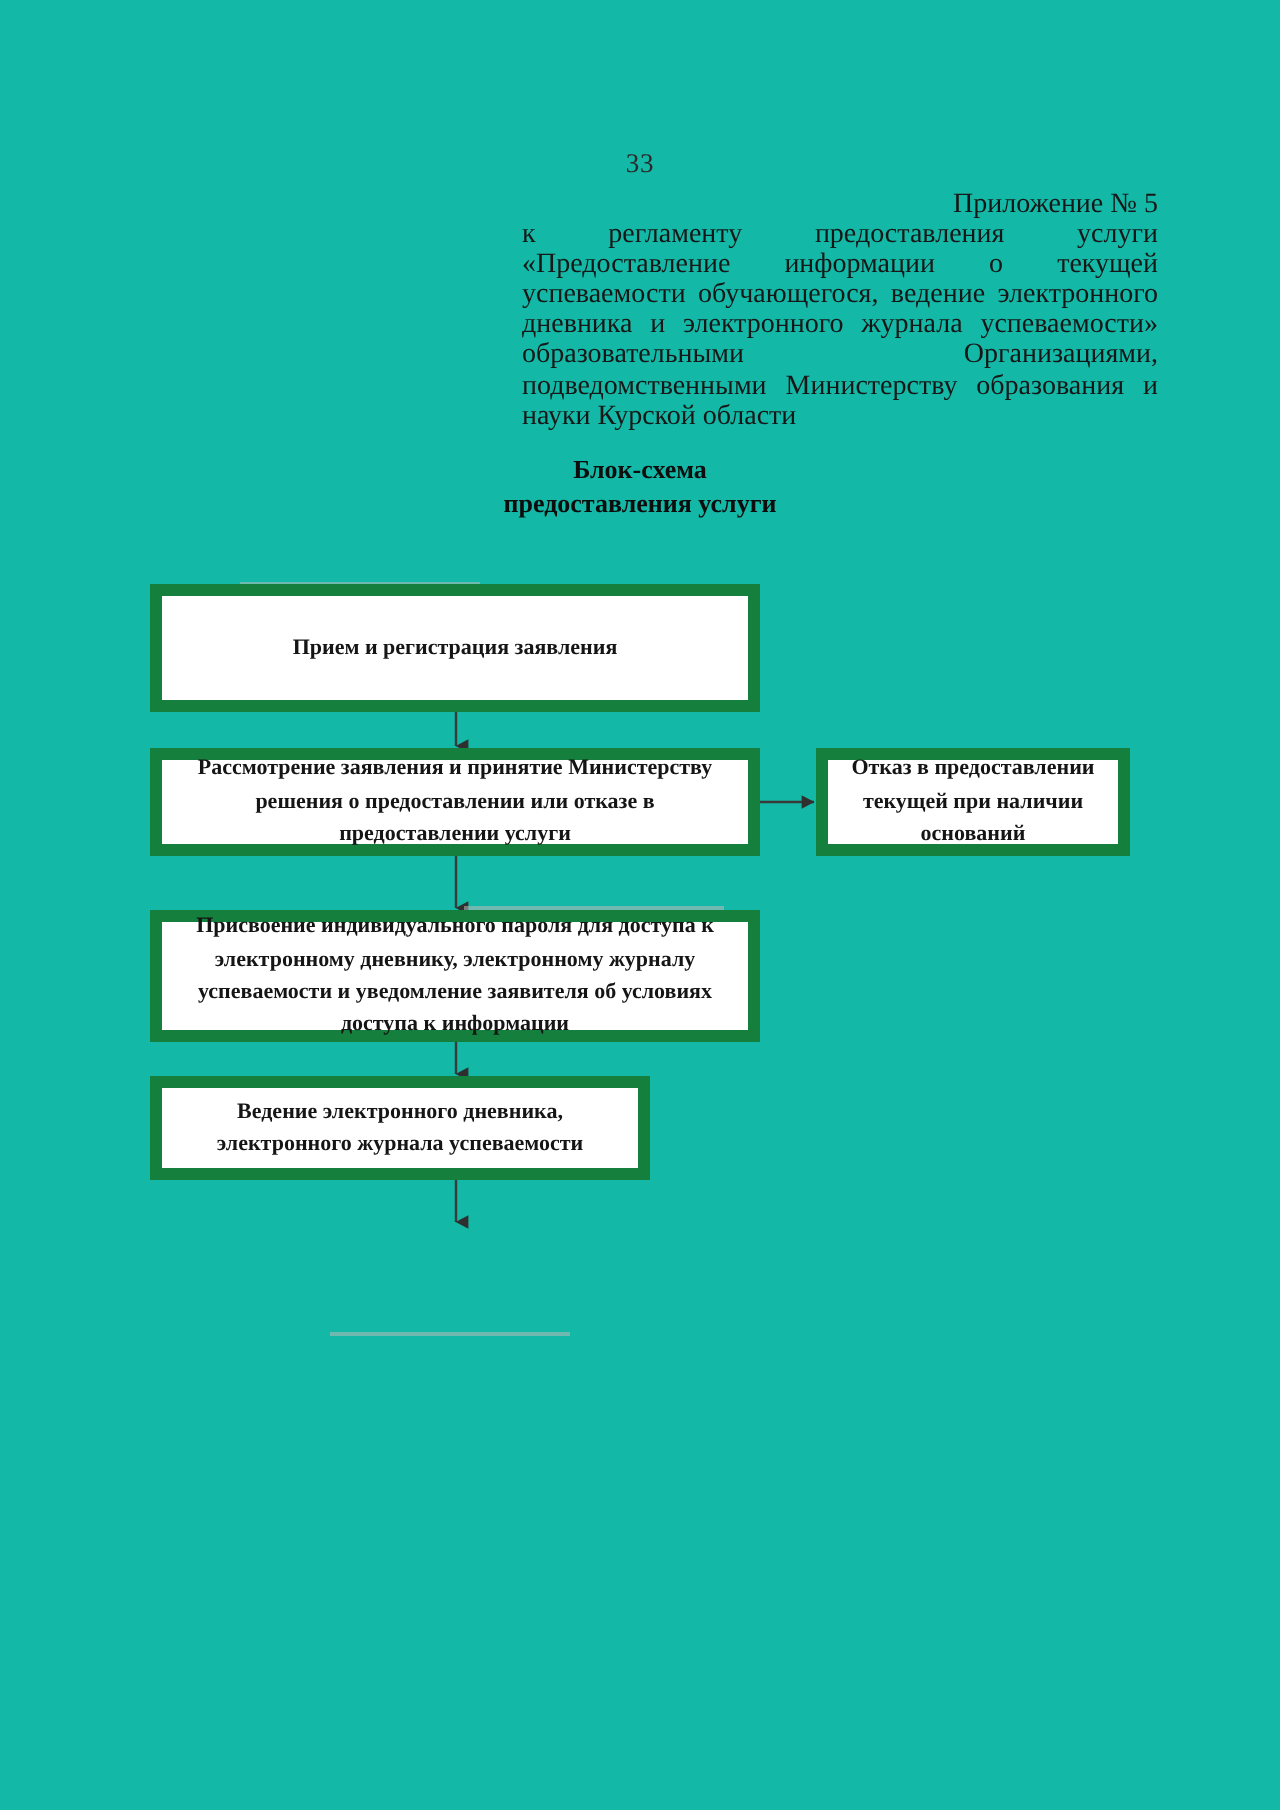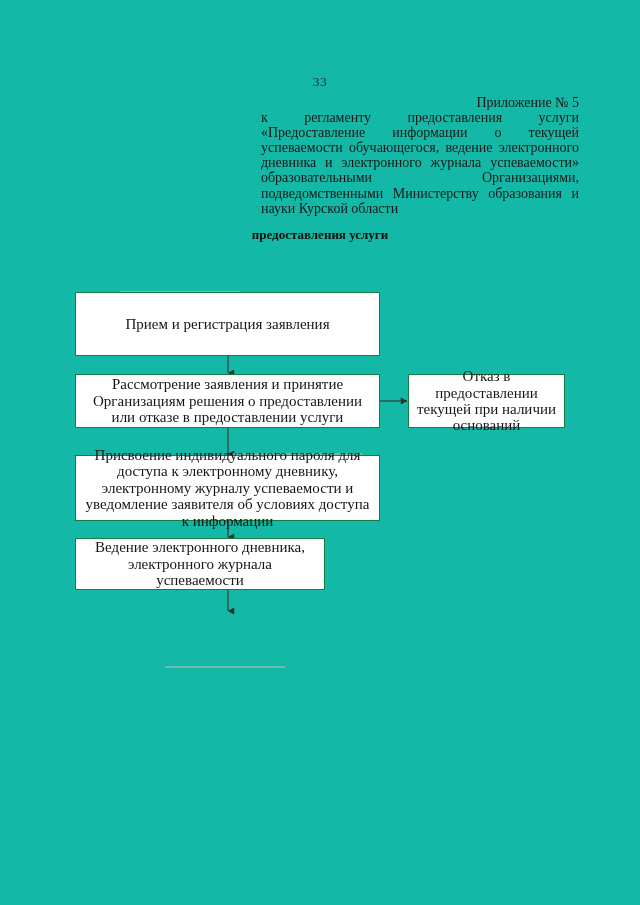--- a/index.html
+++ b/index.html
@@ -78,30 +78,31 @@
     position: absolute;
     left: 0;
     top: 0;
     width: 640px;
     height: 905px;
   }
 
   .node {
     position: absolute;
     box-sizing: border-box;
-    border: 1px solid #15803d;
+    border: 6px solid #15803d;
     background: #ffffff;
     display: flex;
     align-items: center;
     justify-content: center;
     text-align: center;
-    font-size: 15px;
+    font-size: 11px;
     line-height: 16.4px;
     color: #151515;
     padding: 2px 7px;
+    font-weight: bold;
   }
 
   .node .node-text { display: block; width: 100%; }
 
   
   #node-1 { left: 75px;  top: 292px; width: 305px; height: 64px; }
   #node-2 { left: 75px;  top: 374px; width: 305px; height: 54px; }
   #node-3 { left: 75px;  top: 455px; width: 305px; height: 66px; text-align: center; }
   #node-4 { left: 75px;  top: 538px; width: 250px; height: 52px; }
   #node-5 { left: 75px;  top: 612px; width: 305px; height: 55px; }
@@ -131,20 +132,21 @@
 <div id="page">
 
   <div id="page-number">33</div>
 
   <div id="appendix-header">
     <span class="lead-line">Приложение № 5</span>
     <span class="body-text">к регламенту предоставления услуги «Предоставление информации о текущей успеваемости обучающегося, ведение электронного дневника и электронного журнала успеваемости» образовательными Организациями, подведомственными Министерству образования и науки Курской области</span>
   </div>
 
   <div id="chart-title">
+    <span class="t-line">Блок-схема</span>
     <span class="t-line">предоставления услуги</span>
   </div>
 
   <div id="flowchart">
 
     <svg class="connector-svg" viewBox="0 0 640 905" xmlns="http://www.w3.org/2000/svg">
       <defs>
         <marker id="arrow-down" markerWidth="9" markerHeight="9" refX="4.5" refY="7.4" orient="auto" markerUnits="userSpaceOnUse">
           <path d="M1.1,1.2 L7.9,1.2 L4.5,7.6 Z" fill="#2f2f2f"></path>
         </marker>
@@ -166,21 +168,21 @@
 
     <div class="scan-smudge" style="left:120px; top:291px; width:120px;"></div>
     <div class="scan-smudge" style="left:232px; top:453px; width:130px;"></div>
     <div class="scan-smudge" style="left:165px; top:666px; width:120px;"></div>
 
     <div class="node" id="node-1">
       <span class="node-text">Прием и регистрация заявления</span>
     </div>
 
     <div class="node" id="node-2">
-      <span class="node-text">Рассмотрение заявления и принятие Организациям решения о предоставлении или отказе в предоставлении услуги</span>
+      <span class="node-text">Рассмотрение заявления и принятие Министерству решения о предоставлении или отказе в предоставлении услуги</span>
     </div>
 
     <div class="node" id="node-3">
       <span class="node-text">Присвоение индивидуального пароля для доступа к электронному дневнику, электронному журналу успеваемости и уведомление заявителя об условиях доступа к информации</span>
     </div>
 
     <div class="node" id="node-4">
       <span class="node-text">Ведение электронного дневника, электронного журнала успеваемости</span>
     </div>
 

